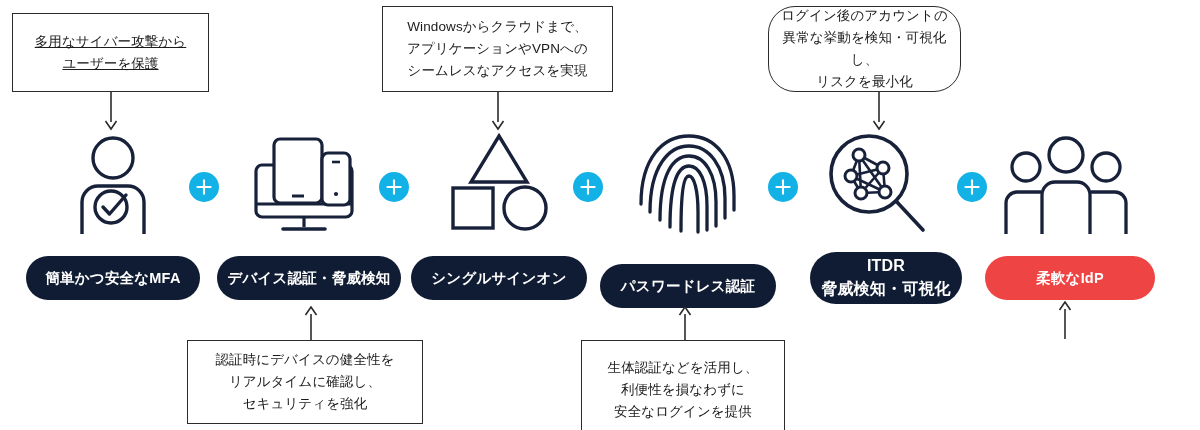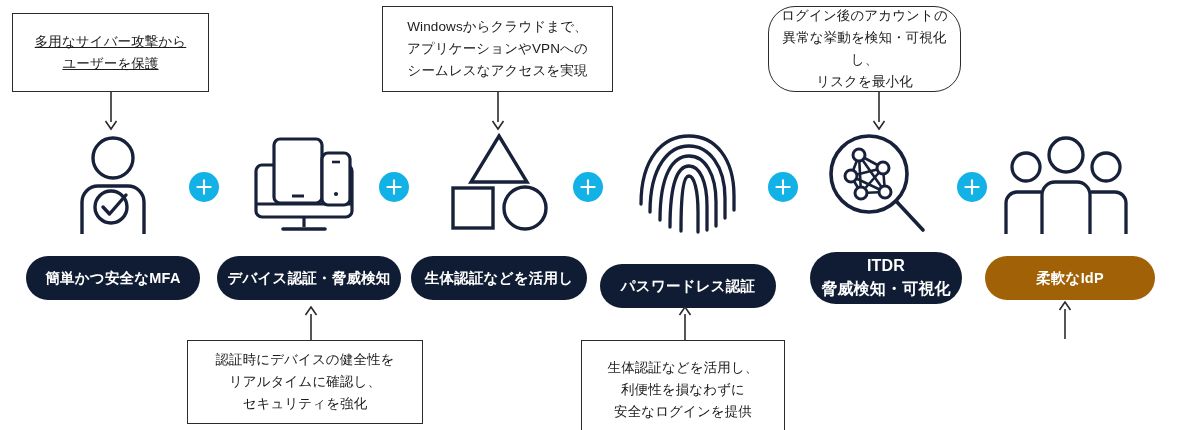--- a/index.html
+++ b/index.html
@@ -243,33 +243,33 @@
 
   <div class="pill" style="left:26px; top:256px; width:174px; height:44px; background:#101c33;">
     <div class="ptext">簡単かつ安全なMFA</div>
   </div>
 
   <div class="pill" style="left:217px; top:256px; width:184px; height:44px; background:#101c33;">
     <div class="ptext">デバイス認証・脅威検知</div>
   </div>
 
   <div class="pill" style="left:411px; top:256px; width:176px; height:44px; background:#101c33;">
-    <div class="ptext">生体認証などを活用し</div>
+    <div class="ptext">シングルサインオン</div>
   </div>
 
   <div class="pill" style="left:600px; top:256px; width:176px; height:44px; background:#101c33;margin-top:8px;">
     <div class="ptext">パスワードレス認証</div>
   </div>
 
   <div class="pill two-line" style="left:810px; top:252px; width:152px; height:52px; background:#101c33;">
     <div class="ptext">ITDR
 脅威検知・可視化</div>
   </div>
 
-  <div class="pill" style="left:985px; top:256px; width:170px; height:44px; background:#a16207;">
+  <div class="pill" style="left:985px; top:256px; width:170px; height:44px; background:#ef4444;">
     <div class="ptext">柔軟なIdP</div>
   </div>
 
   <svg class="connector" style="left:300px; top:306px;" width="22" height="38" viewBox="0 0 22 38">
     <line x1="11" y1="38" x2="11" y2="8" stroke="#2b2b2b" stroke-width="1.6"></line>
     <path d="M5.5 9 L11 1 L16.5 9" fill="none" stroke="#2b2b2b" stroke-width="1.6"></path>
   </svg>
 
   <svg class="connector" style="left:674px; top:306px;" width="22" height="38" viewBox="0 0 22 38">
     <line x1="11" y1="38" x2="11" y2="8" stroke="#2b2b2b" stroke-width="1.6"></line>

